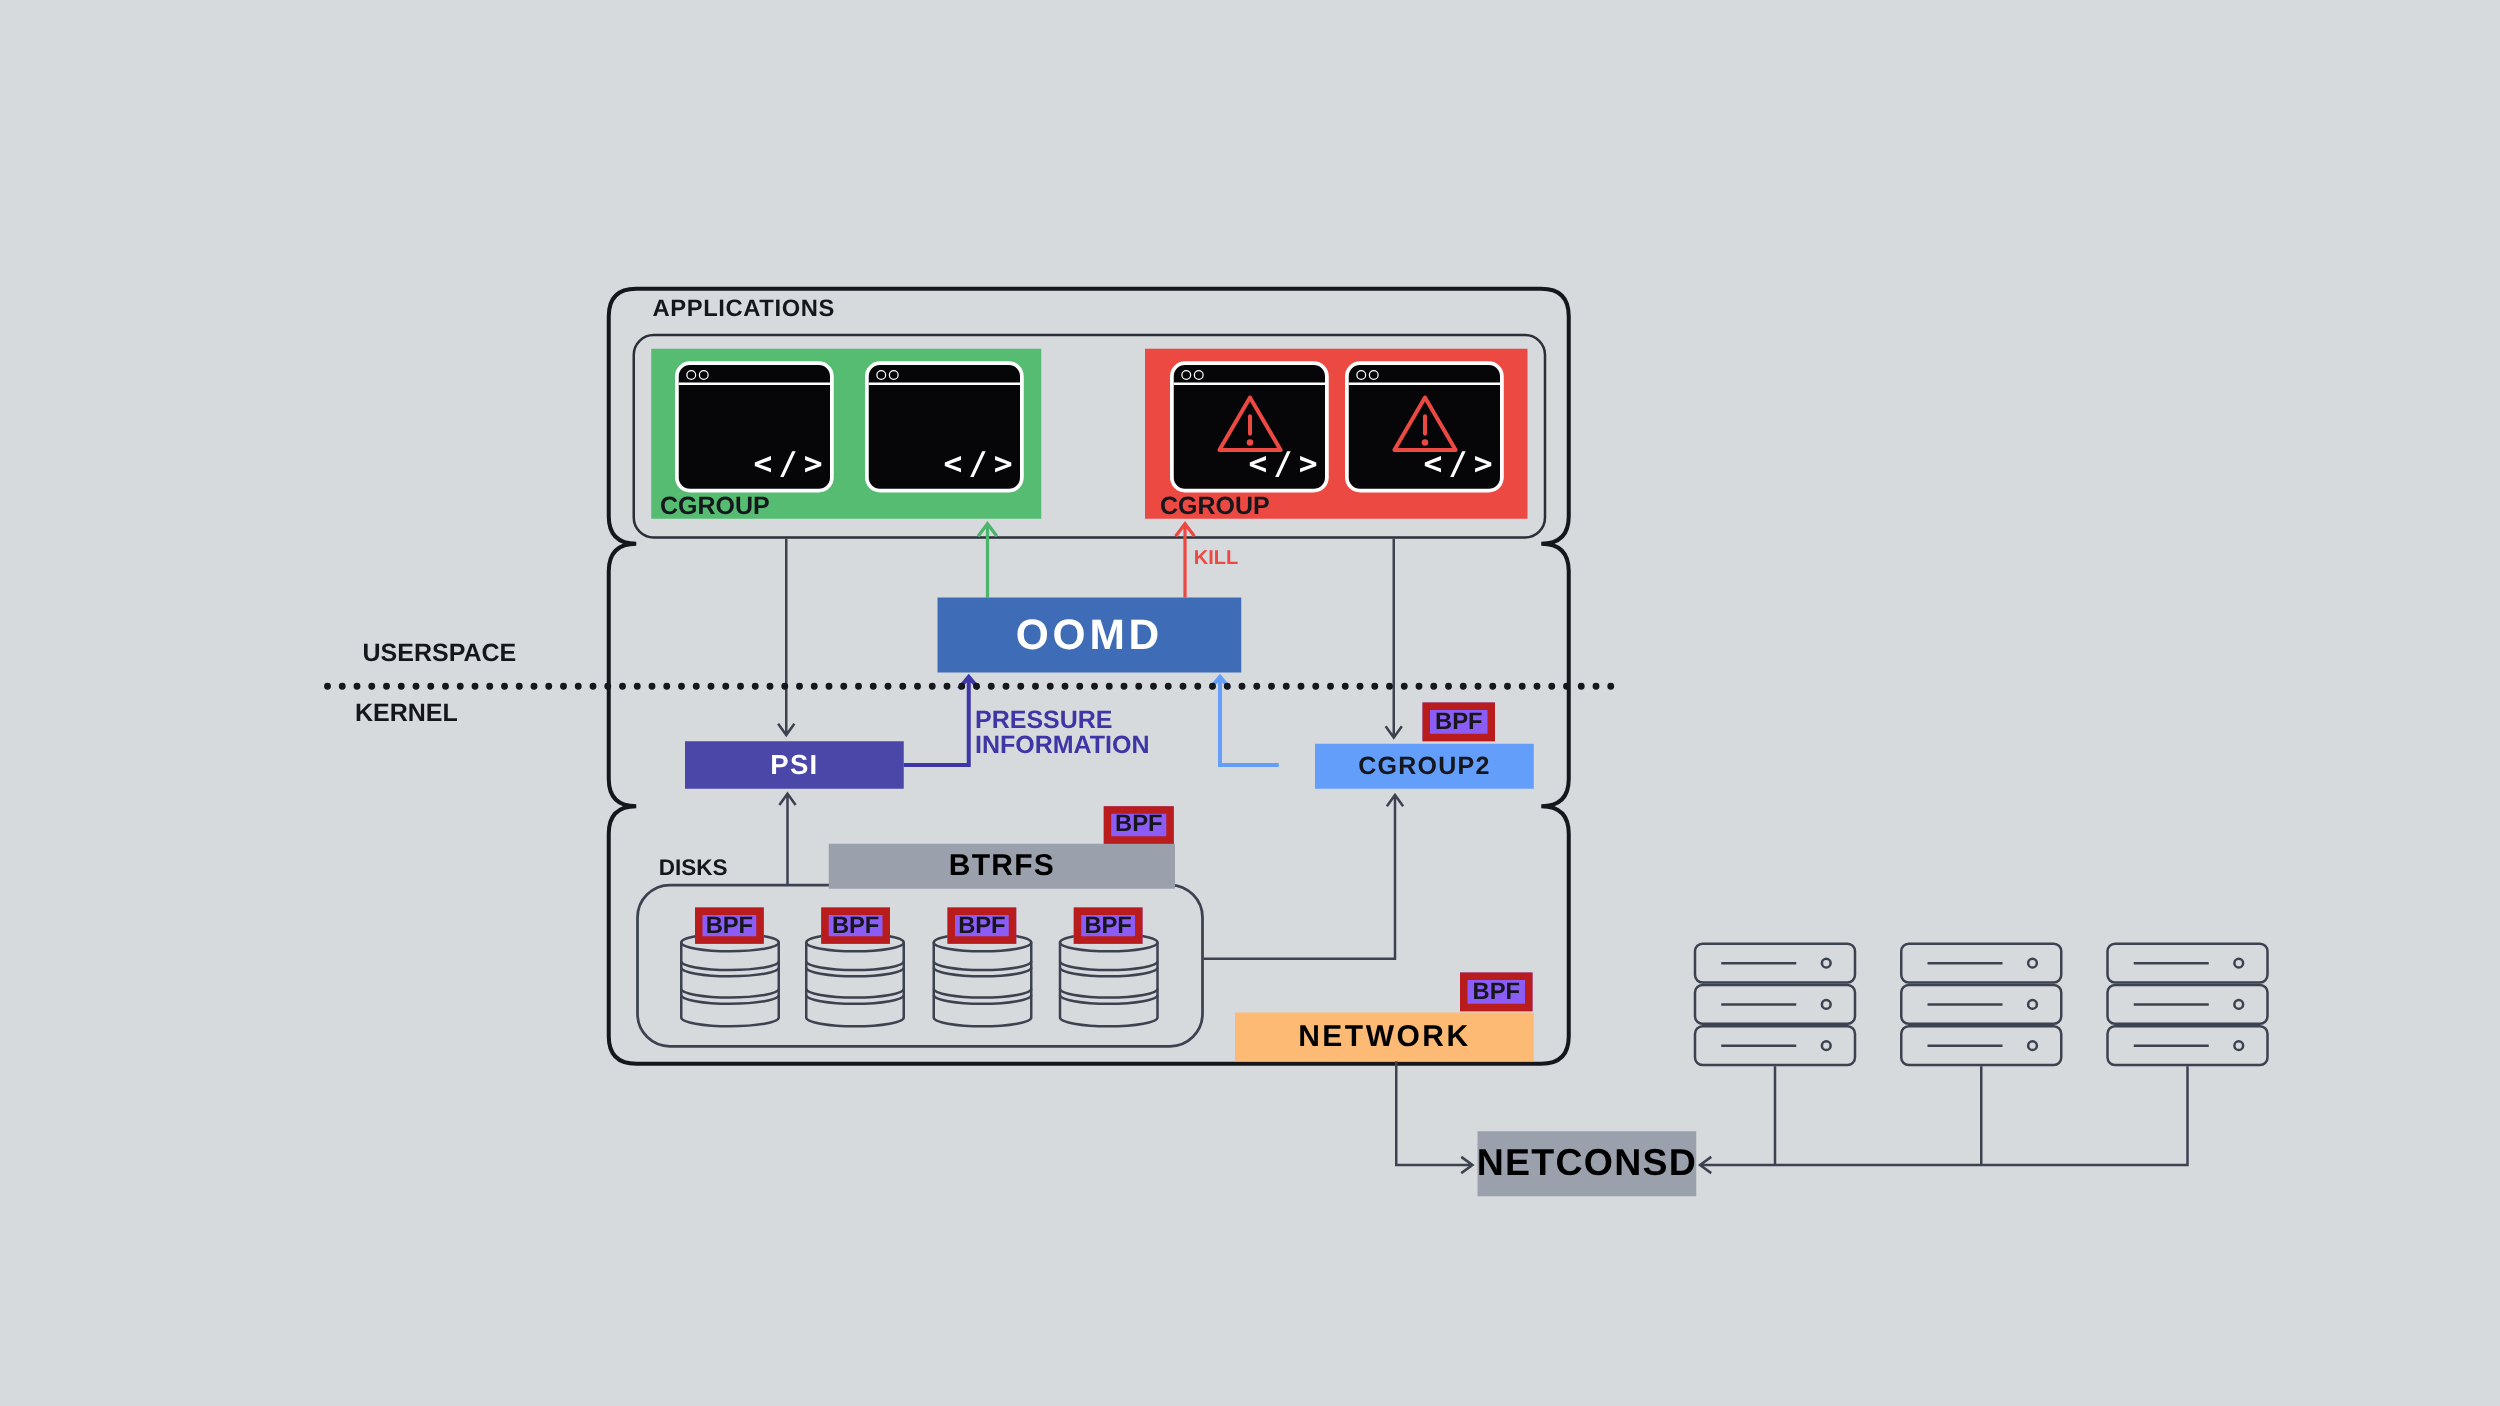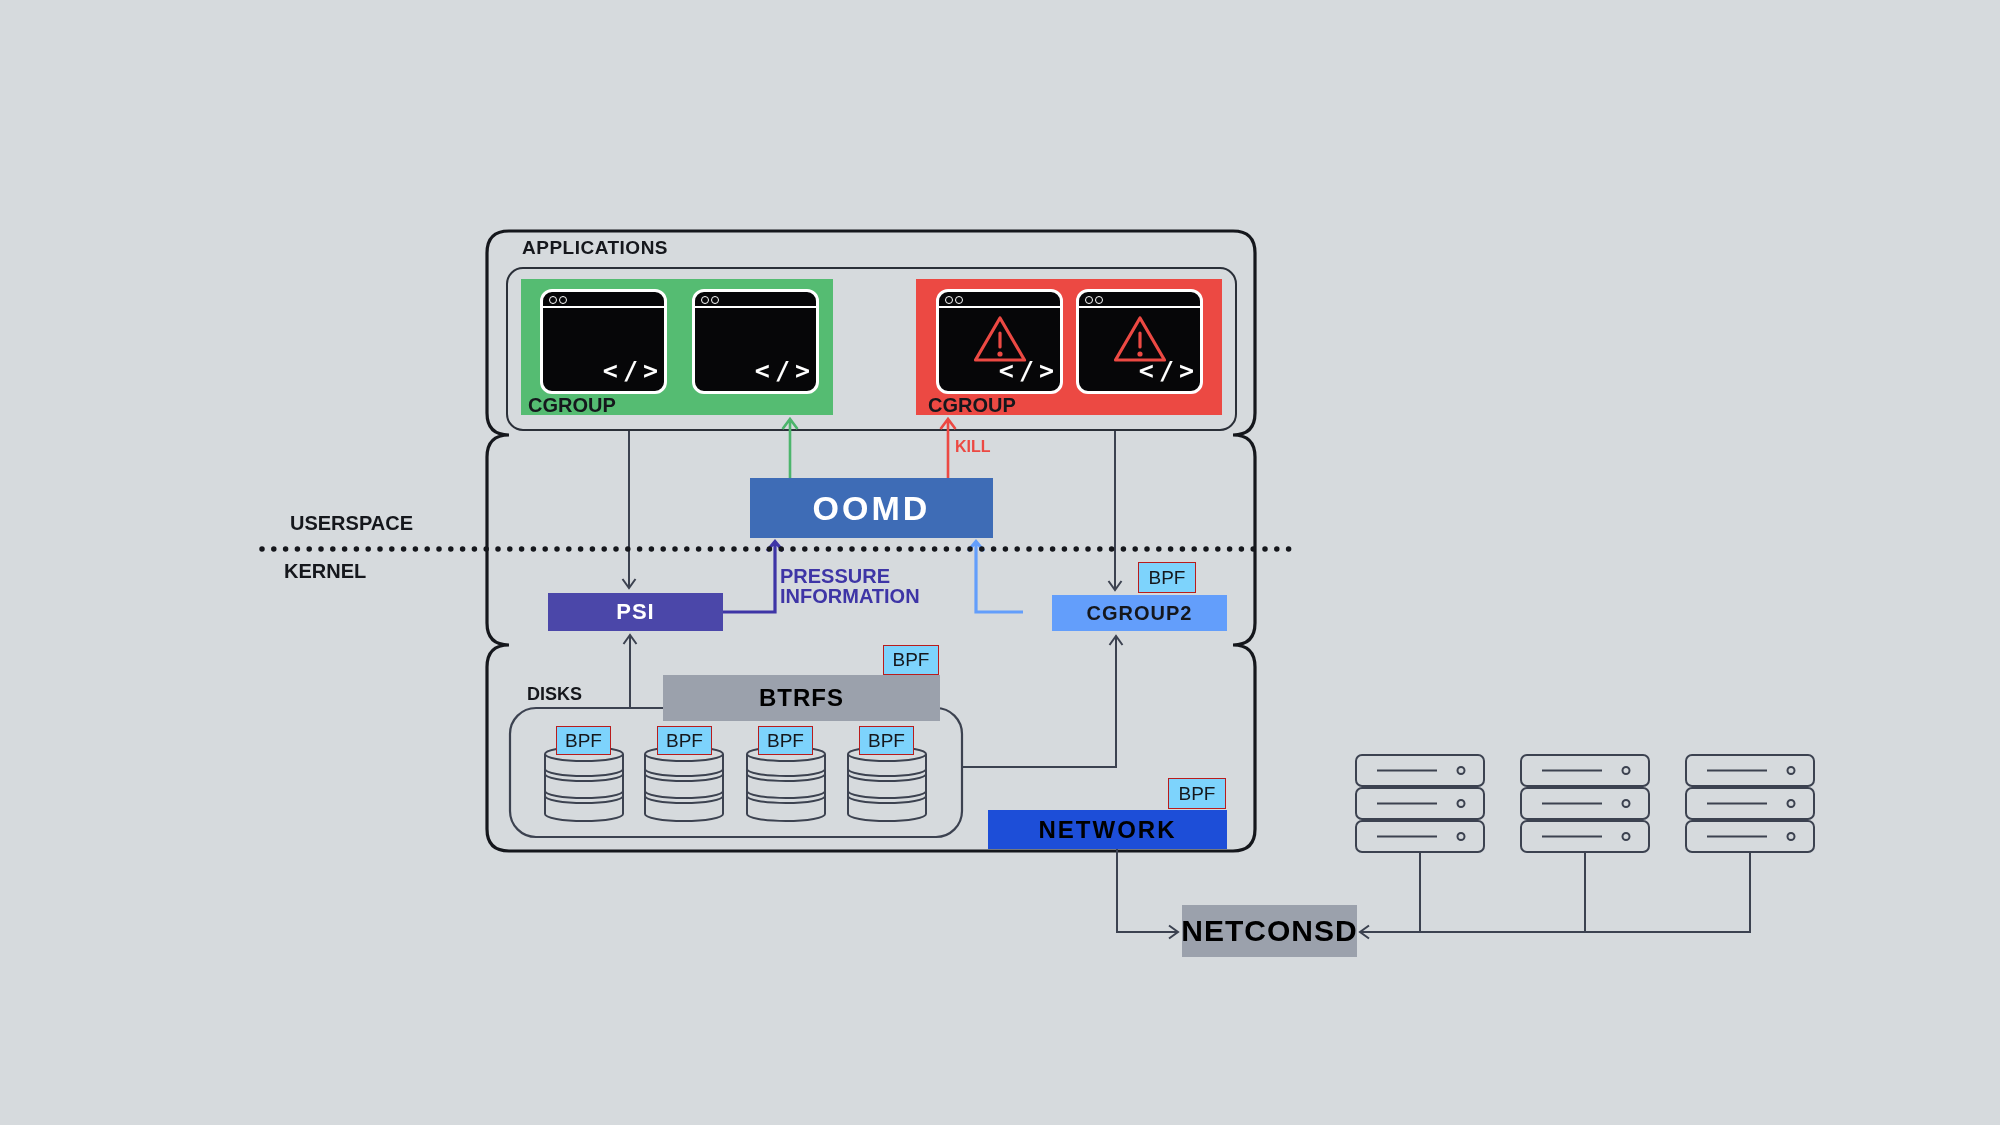--- a/index.html
+++ b/index.html
@@ -22,27 +22,27 @@
   .lbl-cgroup-red   { left:928px; top:395px; font-size:20px; }
   .lbl-userspace    { left:290px; top:513px; font-size:20px; }
   .lbl-kernel       { left:284px; top:561px; font-size:20px; }
   .lbl-kill         { left:955px; top:439px; font-size:16px; color:#ec4943; }
   .lbl-disks        { left:527px; top:685px; font-size:18px; }
   .lbl-pressure     { left:780px; top:566px; font-size:20px; color:#3e35a6; line-height:20px; }
 
   .oomd     { left:750px; top:478px; width:243px; height:60px; background:#3e6cb6; color:#fff; font-size:34px; letter-spacing:3px; }
   .psi      { left:548px; top:593px; width:175px; height:38px; background:#4b47a9; color:#fff; font-size:22px; letter-spacing:1px; }
   .cgroup2  { left:1052px; top:595px; width:175px; height:36px; background:#639efb; color:#15171c; font-size:20px; letter-spacing:1px; }
-  .btrfs    { left:663px; top:675px; width:277px; height:46px; background:#9ba1ac; font-size:24px; letter-spacing:1px; }
-  .network  { left:988px; top:810px; width:239px; height:39px; background:#1d4ed8; font-size:24px; letter-spacing:2px; }
+  .btrfs    { left:663px; top:675px; width:277px; height:36px; background:#9ba1ac; font-size:24px; letter-spacing:1px; }
+  .network  { left:988px; top:810px; width:239px; height:39px; background:#fdba74; font-size:24px; letter-spacing:2px; }
   .netconsd { left:1182px; top:905px; width:175px; height:52px; background:#9ba1ac; font-size:30px; letter-spacing:1px; }
 
-  .badge { position:absolute; background:#7dd3fc; border:1px solid #b91c1c; box-sizing:border-box;
+  .badge { position:absolute; background:#8b5cf6; border:6px solid #b91c1c; box-sizing:border-box;
            display:flex; align-items:center; justify-content:center;
-           font-weight:normal; font-size:19px; color:#15171c; }
+           font-weight:bold; font-size:19px; color:#15171c; }
   .b-cgroup2 { left:1138px; top:562px; width:58px; height:31px; }
   .b-btrfs   { left:883px;  top:645px; width:56px; height:30px; }
   .b-d1 { left:556px; top:726px; width:55px; height:29px; }
   .b-d2 { left:657px; top:726px; width:55px; height:29px; }
   .b-d3 { left:758px; top:726px; width:55px; height:29px; }
   .b-d4 { left:859px; top:726px; width:55px; height:29px; }
   .b-network { left:1168px; top:778px; width:58px; height:31px; }
 
   .term { position:absolute; top:289px; width:127px; height:105px; background:#060608;
           border:3px solid #fff; border-radius:12px; box-sizing:border-box; }

